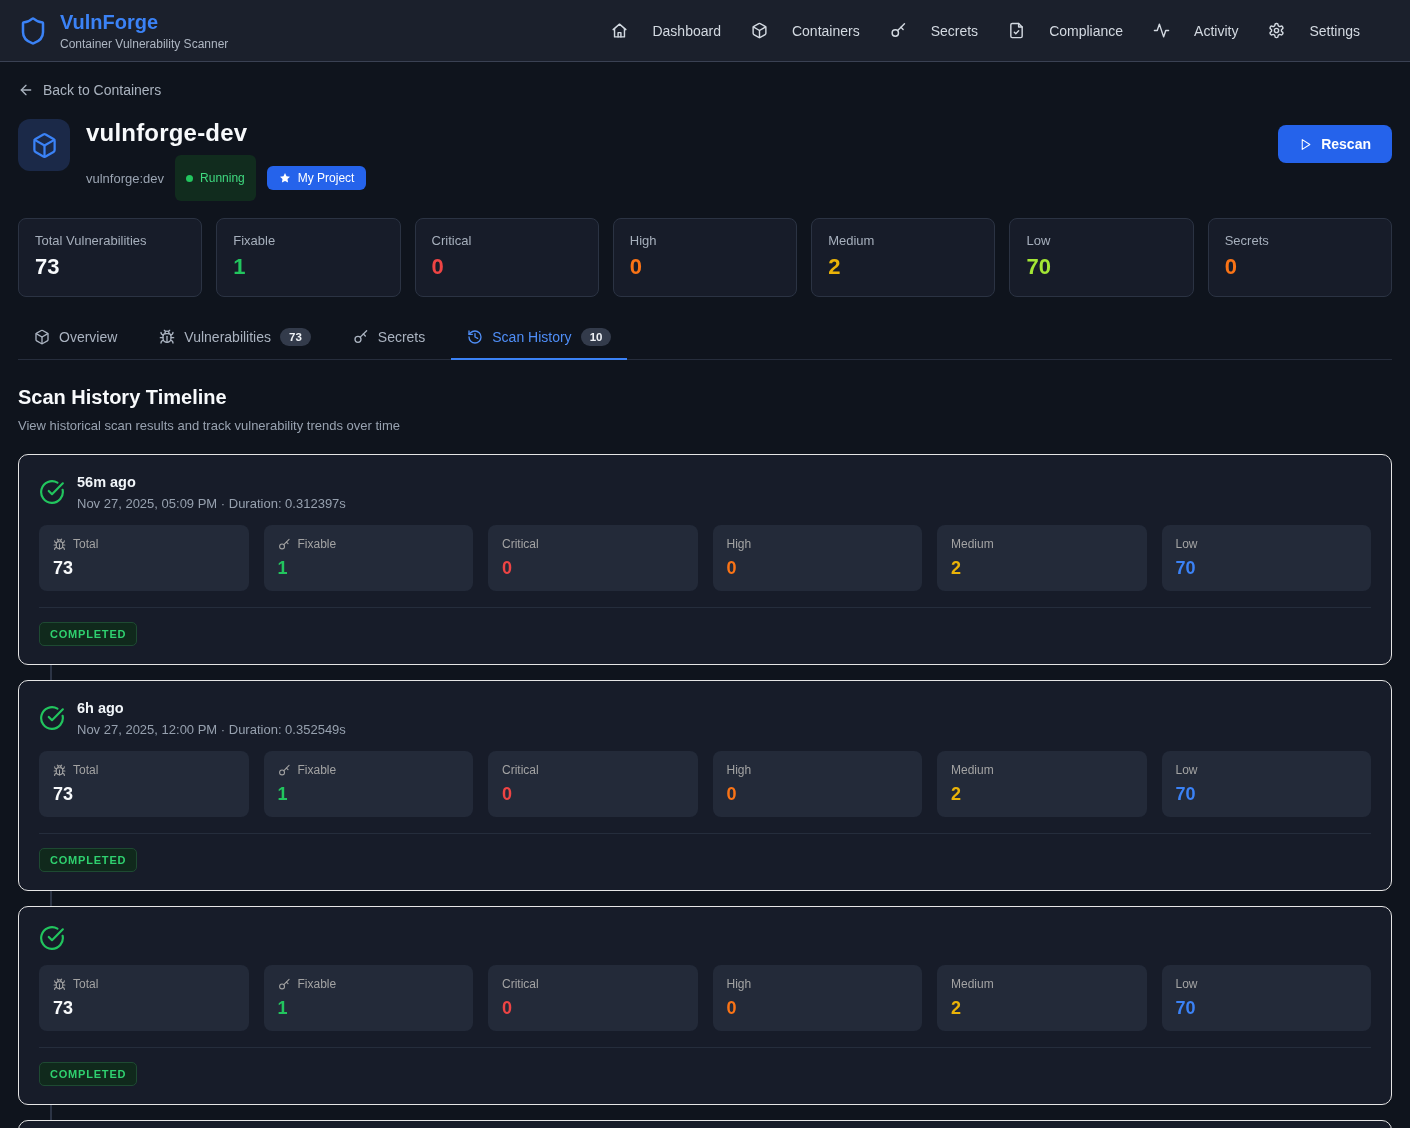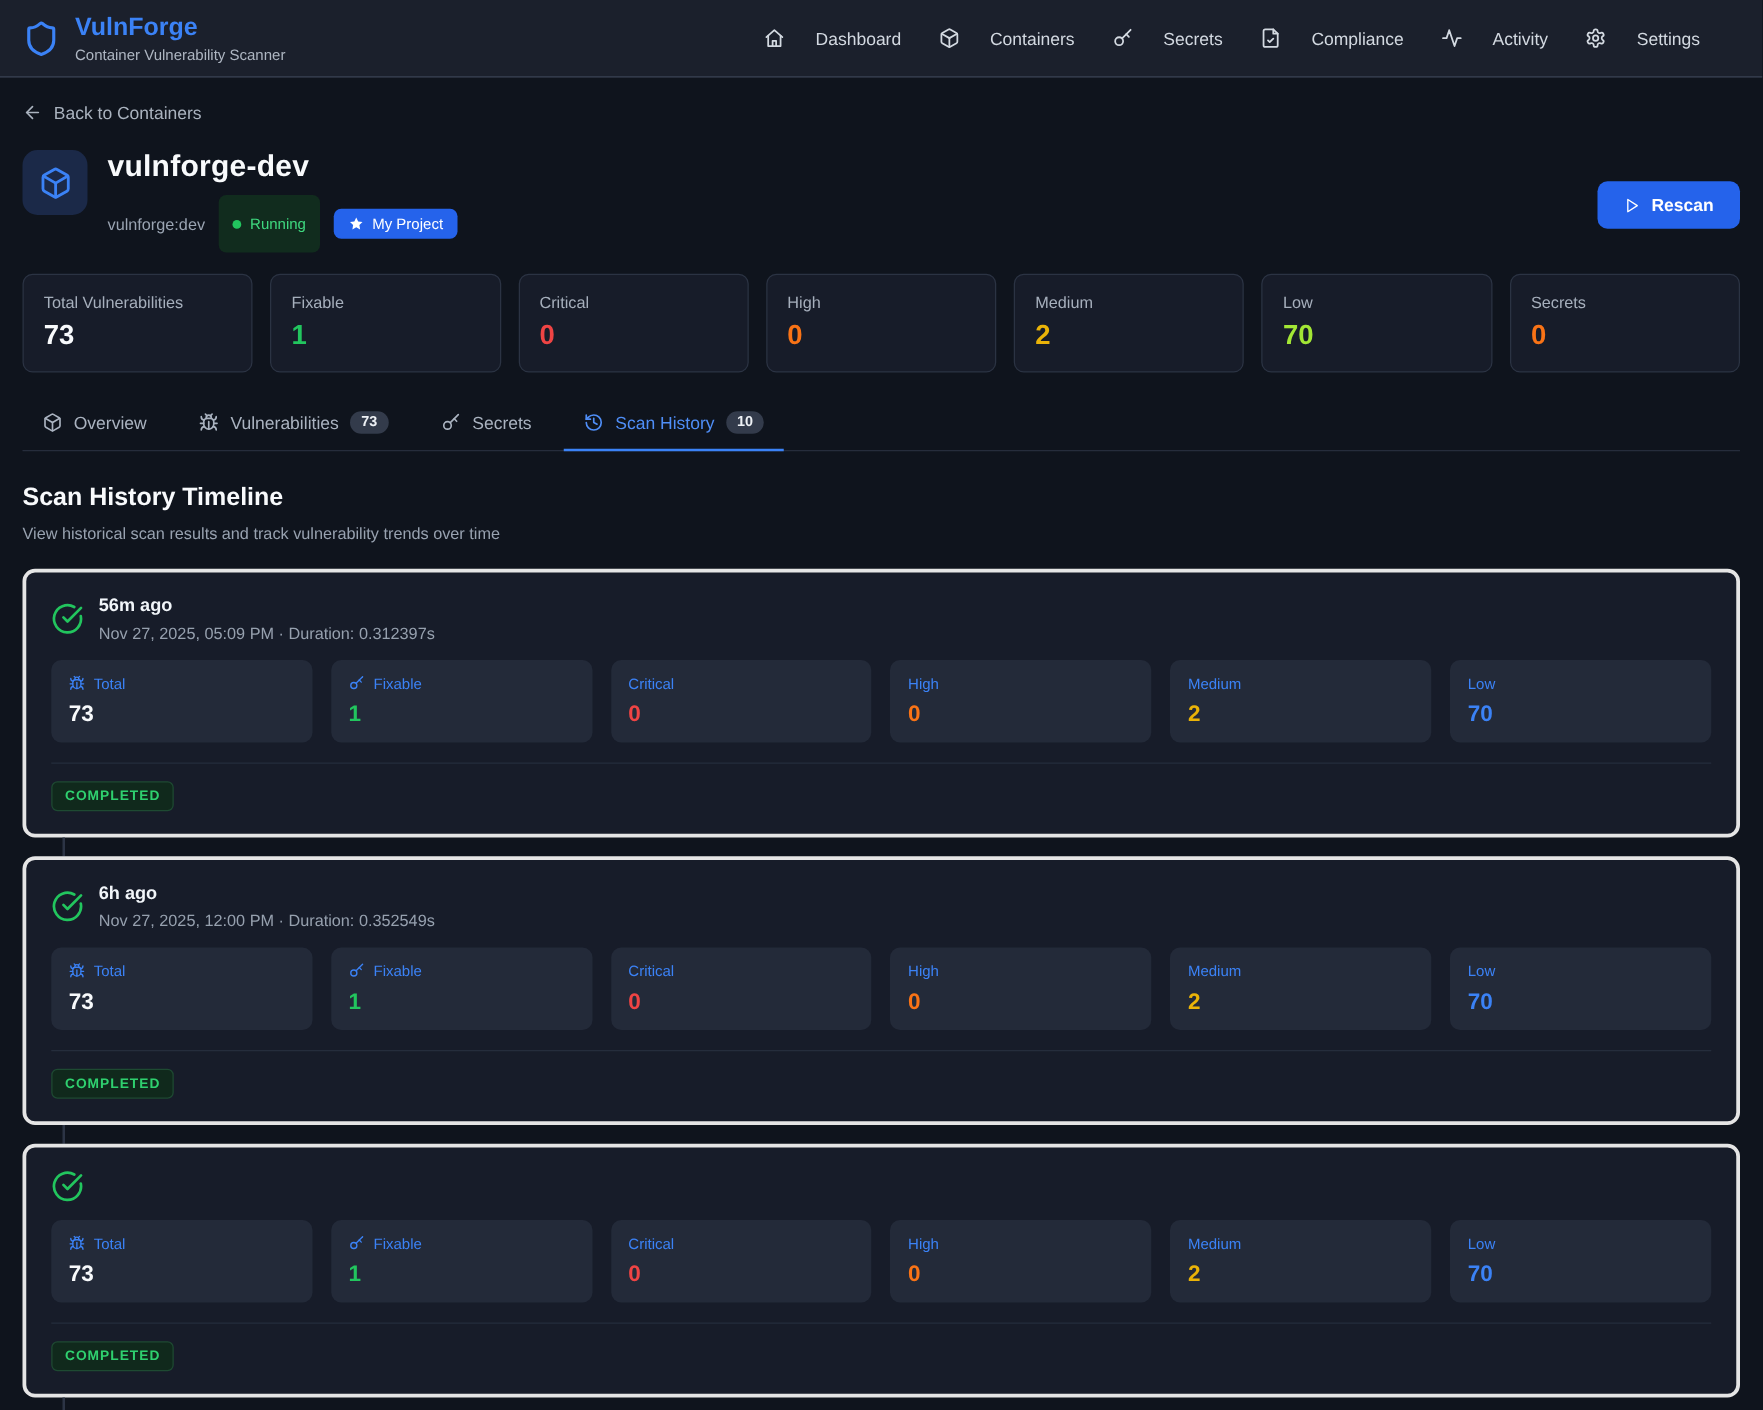--- a/index.html
+++ b/index.html
@@ -17,21 +17,21 @@
   .brand-sub{color:#aeb6c2;font-size:12px;margin-top:3px}
   .nav-items{display:flex;gap:30px}
   .nav-item{display:flex;align-items:center;gap:24px;color:#d3d9e1;font-size:14px;cursor:pointer;text-decoration:none}
   .nav-item .icon svg{width:17px;height:17px}
 
   .content{padding:0 18px}
 
   .back{display:inline-flex;gap:9px;color:#aab3bf;font-size:14px;margin-top:20px;cursor:pointer}
   .back .icon svg{width:16px;height:16px}
 
-  .page-head{display:flex;align-items:center;justify-content:space-between;margin-top:17px}
+  .page-head{display:flex;align-items:flex-start;justify-content:space-between;margin-top:17px}
   .head-left{display:flex;gap:16px}
   .avatar{width:52px;height:52px;border-radius:12px;background:#1b2948;display:flex;align-items:center;justify-content:center}
   .avatar svg{width:27px;height:27px;color:#3b82f6}
   .ctitle{font-size:24px;font-weight:700;color:#f8fafc;letter-spacing:.2px}
   .cmeta{display:flex;align-items:center;gap:11px;margin-top:8px}
   .cimage{color:#9aa4b2;font-size:13px}
   .badge-running{display:inline-flex;align-items:center;gap:7px;background:#112c1e;color:#3fd97f;font-size:12px;padding:16px 11px;border-radius:6px}
   .badge-running .dot{width:7px;height:7px;border-radius:50%;background:#22c55e}
   .badge-project{display:inline-flex;align-items:center;gap:7px;background:#2563eb;color:#fff;font-size:12px;font-weight:400;padding:5px 12px;border-radius:6px;cursor:pointer}
   .badge-project .icon svg{width:12px;height:12px;fill:#fff;stroke:none}
@@ -47,28 +47,28 @@
   .tab{display:flex;align-items:center;gap:9px;padding:10px 16px 13px;font-size:14px;color:#aab3c0;cursor:pointer;position:relative}
   .tab .icon svg{width:16px;height:16px}
   .tab-badge{background:#333b4b;color:#eef1f5;font-size:11.5px;font-weight:700;padding:3px 9px;border-radius:999px}
   .tab.active{color:#4f8ef7}
   .tab.active::after{content:"";position:absolute;left:0;right:0;bottom:-1px;height:2px;background:#3b82f6}
 
   .section-title{font-size:20px;font-weight:700;color:#f8fafc;margin-top:26px}
   .section-sub{font-size:13px;color:#98a2b0;margin-top:9px}
 
   .timeline{margin-top:21px}
-  .scan-card{background:#171c29;border:3px solid #e5e5e5;border-radius:10px;padding:18px 20px}
+  .scan-card{background:#171c29;border:1px solid #e5e5e5;border-radius:10px;padding:18px 20px}
   .scan-head{display:flex;gap:12px}
   .scan-check svg{width:26px;height:26px;color:#22c55e}
   .scan-ago{font-size:14.5px;font-weight:700;color:#f1f5f9;margin-top:1px}
   .scan-meta{font-size:13px;color:#96a0ae;margin-top:6px}
   .scan-stats{display:grid;grid-template-columns:repeat(6,1fr);gap:15px;margin-top:14px}
   .mini-card{background:#232a39;border-radius:8px;padding:12px 14px;height:66px}
-  .mini-label{display:flex;align-items:flex-start;gap:7px;color:#3b82f6;font-size:12px}
+  .mini-label{display:flex;align-items:center;gap:7px;color:#a3a3a3;font-size:12px}
   .mini-label .icon svg{width:13px;height:13px}
   .mini-value{font-size:18px;font-weight:700;margin-top:7px}
   .scan-divider{height:1px;background:#252d3c;margin-top:16px}
   .scan-status{display:inline-block;background:#10291c;border:1px solid #1e4a32;color:#2fd06f;font-size:11px;font-weight:700;letter-spacing:.8px;padding:5px 10px;border-radius:5px;margin-top:14px}
   .connector{width:2px;height:15px;background:#2c3445;margin-left:32px}
 </style>
 </head>
 <body>
 
 <header class="topnav">

